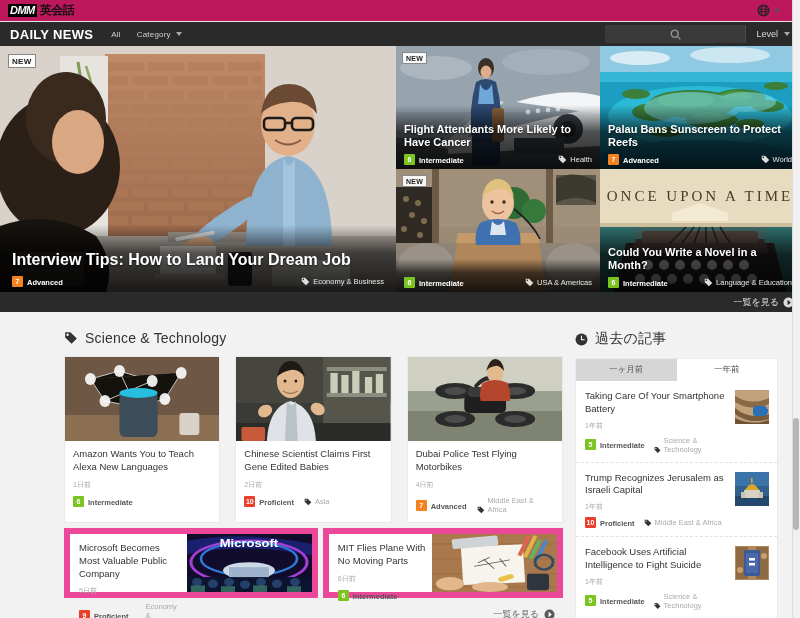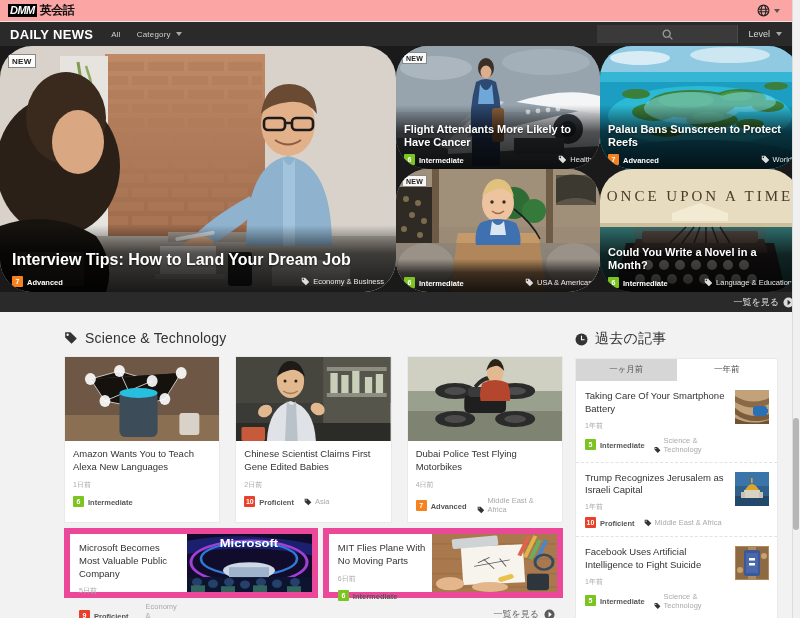--- a/index.html
+++ b/index.html
@@ -5,21 +5,21 @@
   * { box-sizing: border-box; margin: 0; padding: 0; }
   html, body {
     width: 800px; height: 618px;
     font-family: "Liberation Sans", "DejaVu Sans", sans-serif;
     background: #f2f2f2;
     overflow: hidden;
   }
 
   
   .topbar {
-    height: 22px; background: #fca5a5;
+    height: 22px; background: #be185d;
     display: flex; align-items: center; justify-content: space-between;
     padding: 0 20px 0 8px;
     border-bottom: 1px solid #e6e6e6;
   }
   .logo { display: flex; align-items: baseline; gap: 3px; }
   .logo-dmm {
     background: #000; color: #fff; font-weight: bold; font-size: 11px;
     letter-spacing: -0.5px; padding: 1px 2px; line-height: 11px;
     font-style: italic;
   }
@@ -27,21 +27,21 @@
   .topbar-right { display: flex; align-items: center; gap: 4px; }
   .globe-icon { width: 13px; height: 13px; display: block; }
   .caret-sm {
     width: 0; height: 0; border-left: 3px solid transparent;
     border-right: 3px solid transparent; border-top: 4px solid #555;
   }
 
   
   .nav {
     height: 24px; background: #2a2a2a;
-    display: flex; align-items: center; padding: 0 12px 0 10px;
+    display: flex; align-items: center; padding: 0 4px 0 10px;
   }
   .nav-title {
     color: #fff; font-size: 13px; font-weight: bold; letter-spacing: 0.3px;
     margin-right: 18px;
   }
   .nav-link {
     color: #cfcfcf; font-size: 8px; margin-right: 16px; letter-spacing: 0.2px;
   }
   .nav-cat { display: flex; align-items: center; gap: 5px; margin-right: auto; }
   .caret-nav {
@@ -60,21 +60,21 @@
   }
 
   
   .hero {
     position: relative;
     display: grid;
     grid-template-columns: 396px 204px 200px;
     grid-template-rows: 123px 123px;
     height: 246px; background: #1a1a1a;
   }
-  .hero-cell { position: relative; overflow: hidden; border-radius: 32px; }
+  .hero-cell { position: relative; overflow: hidden; }
   .hero-main { grid-row: 1 / span 2; }
   .hero-img { position: absolute; inset: 0; }
   .hero-overlay {
     position: absolute; left: 0; right: 0; bottom: 0;
     background: linear-gradient(to top, rgba(0,0,0,0.86) 0%, rgba(0,0,0,0.66) 58%, rgba(0,0,0,0) 100%);
     padding: 18px 8px 4px 8px;
   }
   .hero-main .hero-overlay { padding: 26px 12px 5px 12px; }
   .hero-title {
     color: #fff; font-weight: bold; line-height: 1.18;

